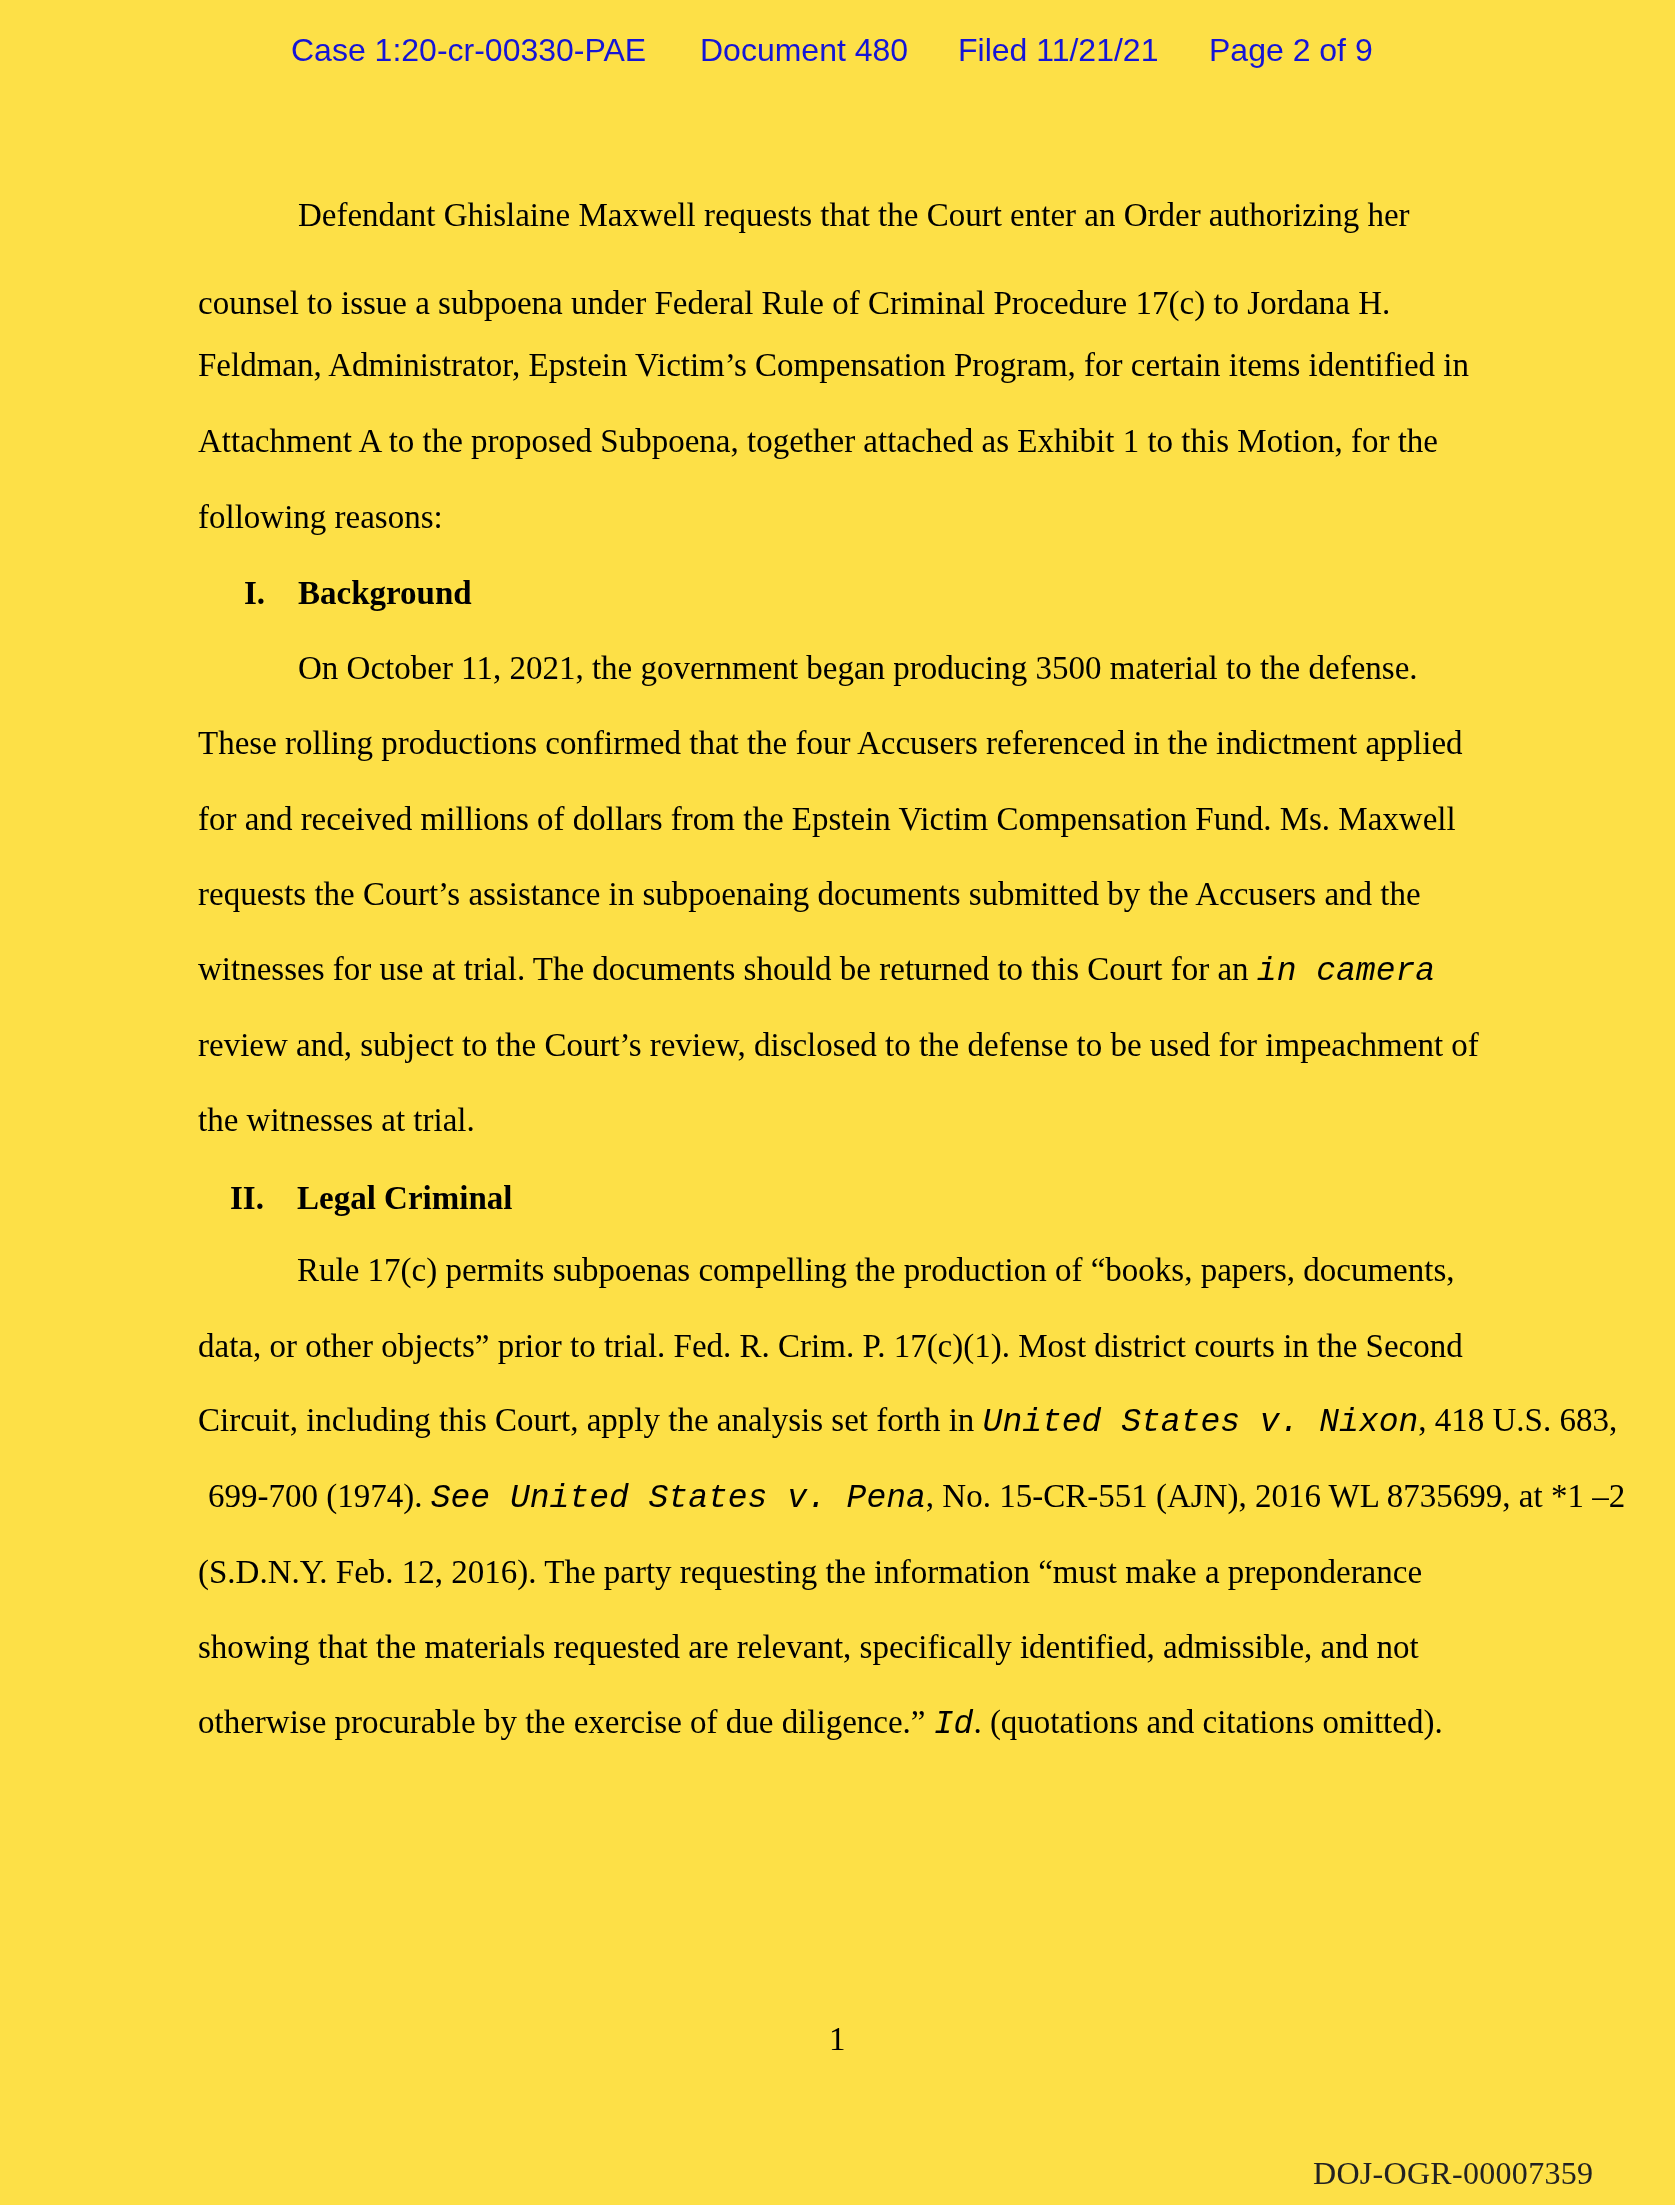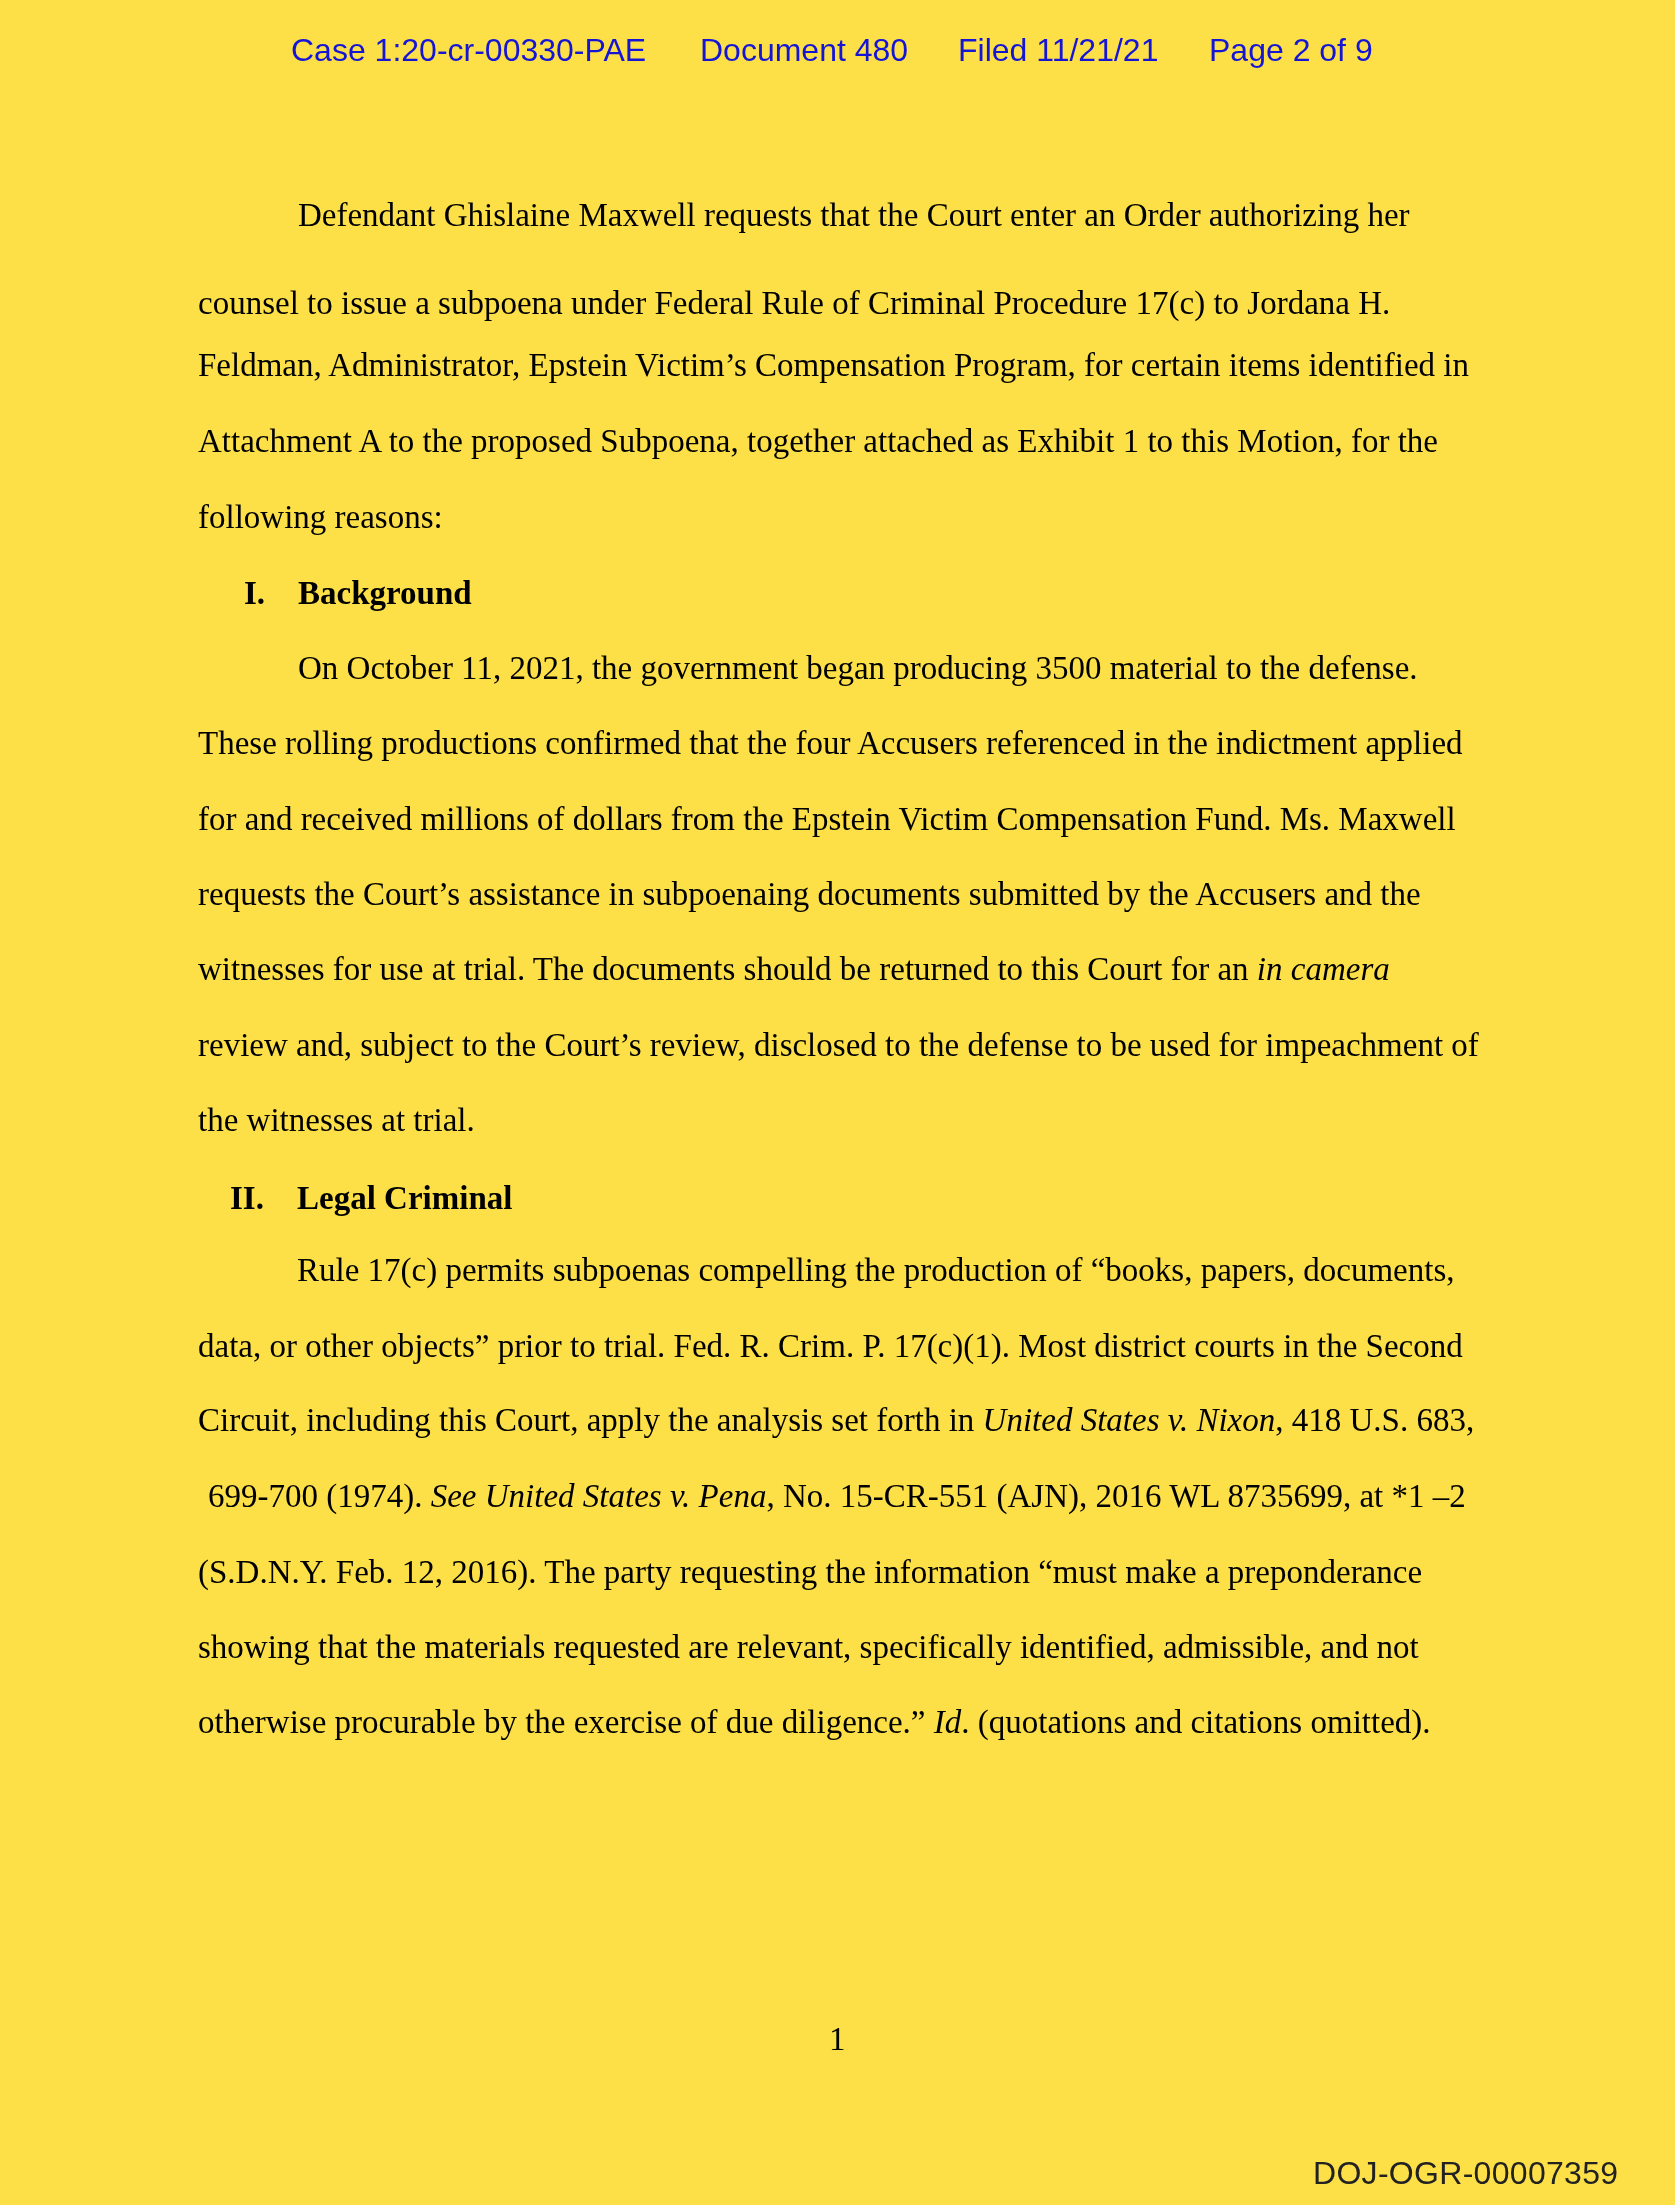--- a/index.html
+++ b/index.html
@@ -1,23 +1,23 @@
 <!DOCTYPE html>
 <html style="font-size:10.5px"><head>
 <meta charset="utf-8">
 <style>
   html, body { margin: 0; padding: 0; background: #ffffff; }
   body { width: 1675px; height: 2205px; position: relative; overflow: hidden; }
   .page { position: absolute; left: 0; top: 0; width: 1675px; height: 2205px; background: #fde047; }
   .hdr { position: absolute; top: 34px; font-family: "Liberation Sans", sans-serif; font-size: 32px; line-height: 32px; color: #1515d6; white-space: nowrap; }
   .ln { position: absolute; font-family: "Liberation Serif", serif; font-size: 33px; line-height: 33px; color: #000000; white-space: pre; }
-  .ln i { font-style: italic; }
+  .ln i { font-style: italic; font-family: Liberation Mono, monospace; }
   .hd { position: absolute; font-family: "Liberation Serif", serif; font-size: 33px; line-height: 33px; font-weight: bold; color: #000000; white-space: nowrap; }
   .pgnum { position: absolute; left: 829px; top: 2023px; font-family: "Liberation Serif", serif; font-size: 33px; line-height: 33px; color: #000; }
-  .bates { position: absolute; left: 1313px; top: 2157px; font-family: Liberation Sans, sans-serif; font-size: 32px; line-height: 32px; color: #222; letter-spacing: 0.3px; }
+  .bates { position: absolute; left: 1313px; top: 2157px; font-family: Liberation Serif, serif; font-size: 32px; line-height: 32px; color: #222; letter-spacing: 0.3px; }
 </style>
 </head>
 <body>
 
 <div class="page">
 
   <div class="hdr" style="left:291px">Case 1:20-cr-00330-PAE</div>
   <div class="hdr" style="left:700px">Document 480</div>
   <div class="hdr" style="left:958px">Filed 11/21/21</div>
   <div class="hdr" style="left:1209px">Page 2 of 9</div>

